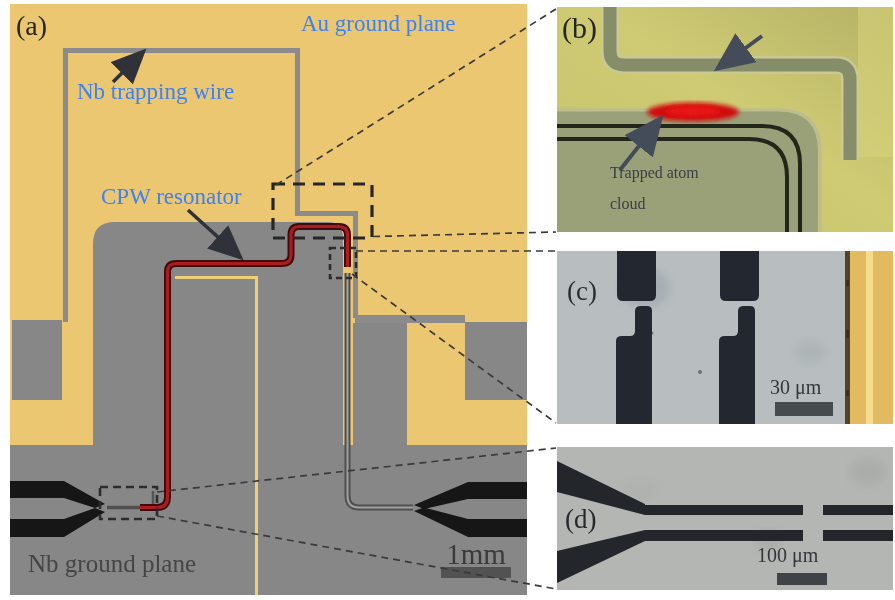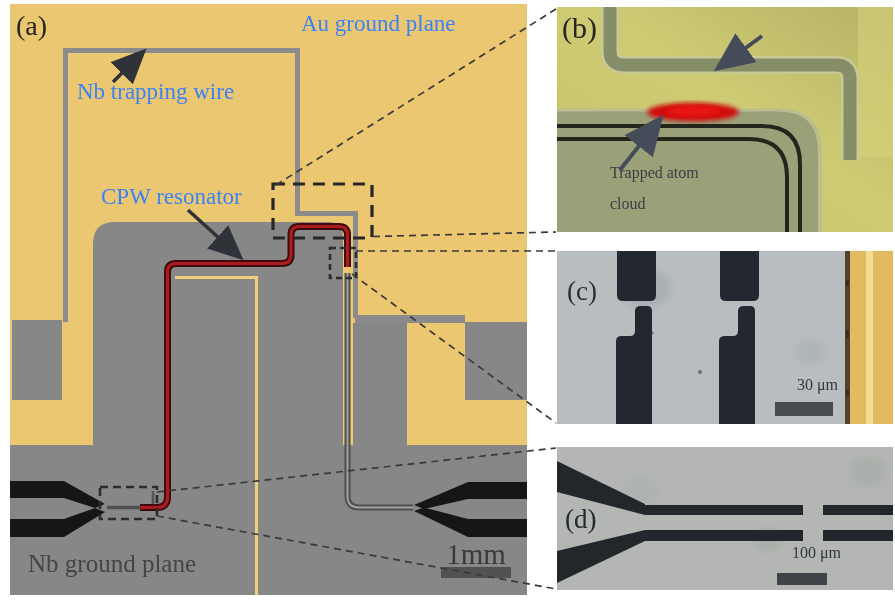--- a/index.html
+++ b/index.html
@@ -4,21 +4,21 @@
 <style>
   html,body{margin:0;padding:0;background:#ffffff;}
   .figure{position:relative;width:895px;height:600px;background:#ffffff;overflow:hidden;
           font-family:"Liberation Serif","DejaVu Serif",serif;}
   .figure svg{position:absolute;left:0;top:0;}
   .lbl{position:absolute;white-space:nowrap;line-height:1.05;}
   .panel-letter{font-size:28px;color:#26261e;}
   .ann-a{font-size:23px;color:#3b82f6;}
   .scale-a{font-size:29px;color:#3a3a3a;text-align:center;}
   .ann-b{font-size:16px;color:#3a3e46;}
-  .scale-m{font-size:16px;color:#33373b;text-align:right;}
+  .scale-m{font-size:20px;color:#33373b;text-align:left;}
 </style>
 </head>
 <body>
 
 <div class="figure">
 
   <svg width="895" height="600" viewBox="0 0 895 600">
     <defs>
       <marker id="ah" markerWidth="11" markerHeight="9" refX="9" refY="4.5" orient="auto">
         <path d="M0,0 L10,4.5 L0,9 Z" fill="#2f3238"></path>

